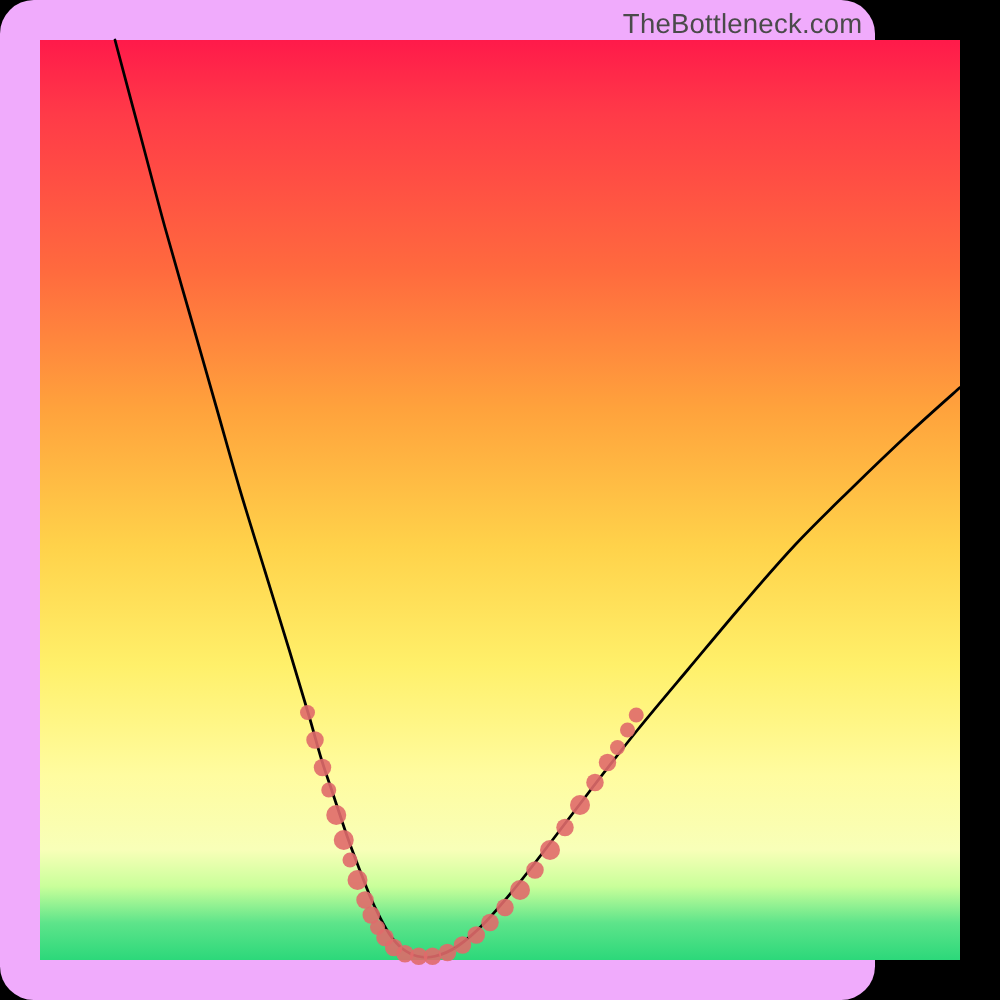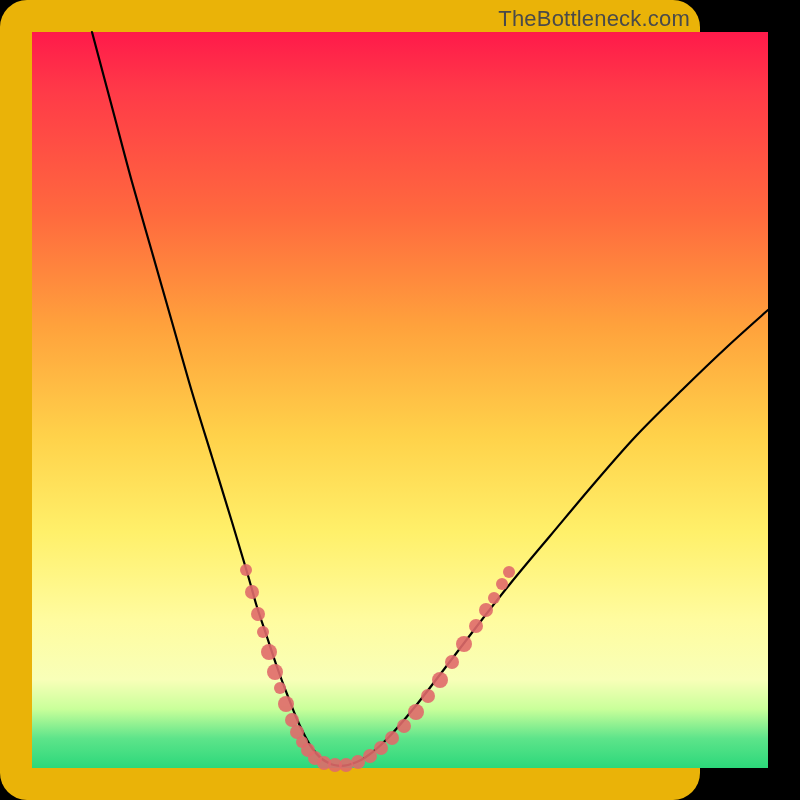--- a/index.html
+++ b/index.html
@@ -10,21 +10,21 @@
     background: #000;
     overflow: hidden;
     font-family: Arial, Helvetica, sans-serif;
   }
   .frame {
     position: absolute;
     left: 0;
     top: 0;
     width: 700px;
     height: 800px;
-    background: #eab308;
+    background: #f0abfc;
     border-radius: 27px;
   }
   .plot {
     position: absolute;
     left: 32px;
     top: 32px;
     width: 736px;
     height: 736px;
     
     background: linear-gradient(

